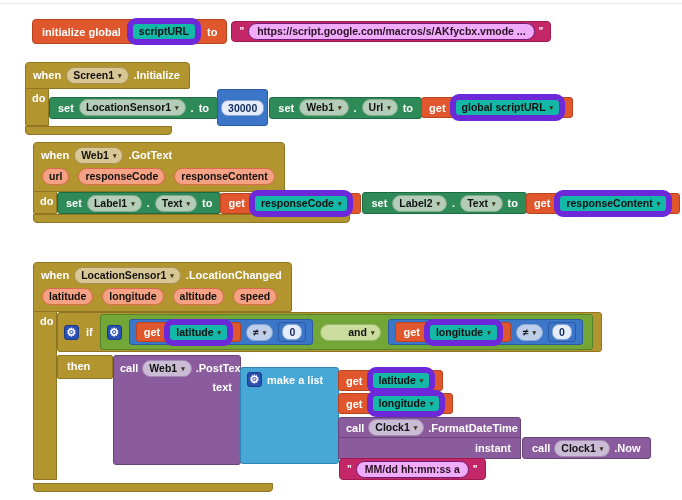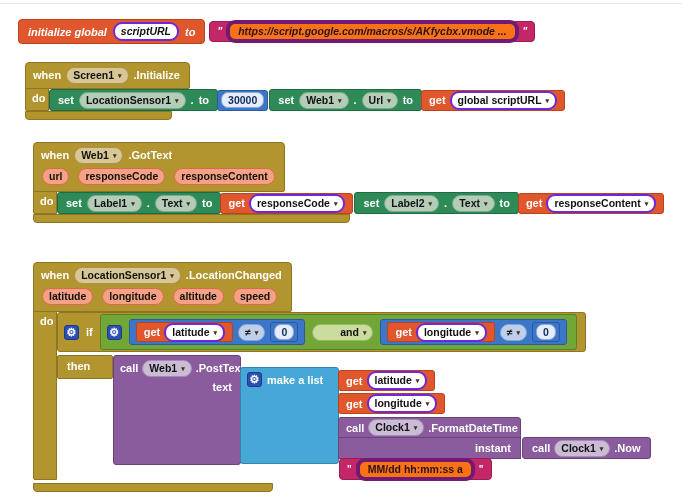--- a/index.html
+++ b/index.html
@@ -18,37 +18,37 @@
   .blue    { background:#3c76c8; border:1px solid #2b5aa0; }
   .lgreen  { background:#72a637; border:1px solid #55822a; }
   .cyan    { background:#47a8d8; border:1px solid #2f86b4; }
   .purple  { background:#8a5c9e; border:1px solid #6a4379; }
   .magenta { background:#c32768; border:1px solid #9e1b50; }
 
   .chip { display:inline-flex; align-items:center; gap:3px; padding:1px 6px; border-radius:9px;
           font-size:10.5px; color:#111; line-height:13px; white-space:nowrap; }
   .chip-gold   { background:#d8c795; border:1px solid #a99153; }
   .chip-green  { background:#b4cdb9; border:1px solid #7fa98a; }
-  .chip-orange { background:#ffffff; border:2px solid #6d28d9; }
+  .chip-orange { background:#14b8a6; border:6px solid #6d28d9; }
   .chip-blue   { background:#becfeb; border:1px solid #8aa6d4; }
   .chip-lgreen { background:#cadd9f; border:1px solid #9ab86a;padding-left:27px; }
   .chip-purple { background:#cbbcd6; border:1px solid #a58bb4; }
   .chip-param  { background:#f5a183; border:1px solid #d96a4f; }
   .arr { font-size:7px; color:#40331a; margin-left:1px; }
 
   .gear { width:15px; height:15px; min-width:15px; background:#2b50b4; border-radius:3px; color:#fff;
           display:inline-flex; align-items:center; justify-content:center; font-size:11px; line-height:1;
           border:1px solid #1d3a86; }
 
   .row { display:flex; align-items:center; gap:5px; white-space:nowrap; }
 
   
   .init { display:inline-flex; align-items:center; gap:6px; height:25px; padding:0 9px; border-radius:4px; }
   .strblk { display:inline-flex; align-items:center; gap:4px; height:21px; padding:0 7px; border-radius:4px; }
-  .strfield { background:#f97316; border:4px solid #701a75; border-radius:9px; color:#2a1020;
+  .strfield { background:#f0abfc; border:1px solid #701a75; border-radius:9px; color:#2a1020;
               padding:1px 8px; font-size:10.5px; line-height:13px; white-space:nowrap; }
   .q { color:#fff; font-size:10px; }
 
   
   .ev-top { display:flex; flex-direction:column; gap:3px; padding:3px 9px 4px 7px;
             border-radius:4px 4px 2px 0; width:max-content; }
   .hdr-row { display:flex; align-items:center; gap:5px; height:18px; white-space:nowrap; }
   .params-row { display:flex; gap:9px; padding:1px 0 2px 1px; }
   .do-row { display:flex; align-items:stretch; margin-top:-1px; }
   .do-bar { width:24px; padding:3px 6px 0 6px; border-radius:0 0 0 2px; }
@@ -57,21 +57,21 @@
   .setpart { display:flex; align-items:center; gap:5px; padding:0 8px; height:22px; border-radius:3px; white-space:nowrap; }
   .attach { margin-left:-1px; }
   .vblock { display:inline-flex; align-items:center; gap:4px; padding:0 7px; height:21px; border-radius:3px; white-space:nowrap; }
   .bottom-bar { height:9px; border-radius:0 0 4px 4px; margin-top:0; }
 
   
   .if-hdr { display:flex; align-items:center; gap:7px; padding:0 8px 0 6px; height:40px;
             border-radius:3px; width:max-content; }
   .and-block { display:flex; align-items:center; gap:7px; padding:4px 9px 4px 6px; border-radius:3px; }
   .cmp { display:flex; align-items:center; gap:5px; padding:2px 6px; border-radius:3px; }
-  .numblk { display:inline-flex; align-items:center; justify-content:center; height:21px; padding:0 3px; border-radius:3px; }
+  .numblk { display:inline-flex; align-items:center; justify-content:center; height:37px; padding:0 3px; border-radius:3px; }
   .numfield { background:#e4edf9; border:1px solid #8aa6d4; border-radius:7px; color:#132a5c;
               padding:0 6px; font-size:10.5px; line-height:14px; }
 
   .then-row { display:flex; align-items:flex-start; margin-top:3px; }
   .then-cell { width:56px; height:24px; padding:4px 0 0 9px; border-radius:2px; }
 
   .pt-wrap { display:flex; align-items:flex-start; }
   .posttext { width:128px; height:110px; border-radius:3px; padding:2px 6px 0 6px; }
   .pt-hdr { display:flex; align-items:center; gap:4px; height:20px; white-space:nowrap; }
   .pt-text { text-align:right; padding-right:2px; margin-top:3px; }
@@ -85,21 +85,21 @@
   .fdt-row { display:flex; align-items:flex-start; margin-top:-1px; }
   .fdt-left { width:183px; height:22px; display:flex; align-items:center; justify-content:flex-end;
               padding-right:9px; }
   .nowcall { display:flex; align-items:center; gap:4px; height:22px; padding:0 9px; border-radius:3px; margin-left:1px; white-space:nowrap; }
 </style>
 </head>
 <body>
 
 <div class="topline"></div>
 
-<div class="block" style="left:18px; top:19px;font-style:italic;">
+<div class="block" style="left:32px; top:19px;">
   <div class="row">
     <div class="init orange">
       <span>initialize global</span>
       <span class="chip chip-orange">
         <span>scriptURL</span>
       </span>
       <span>to</span>
     </div>
     <div class="strblk magenta attach">
       <span class="q">"</span>

